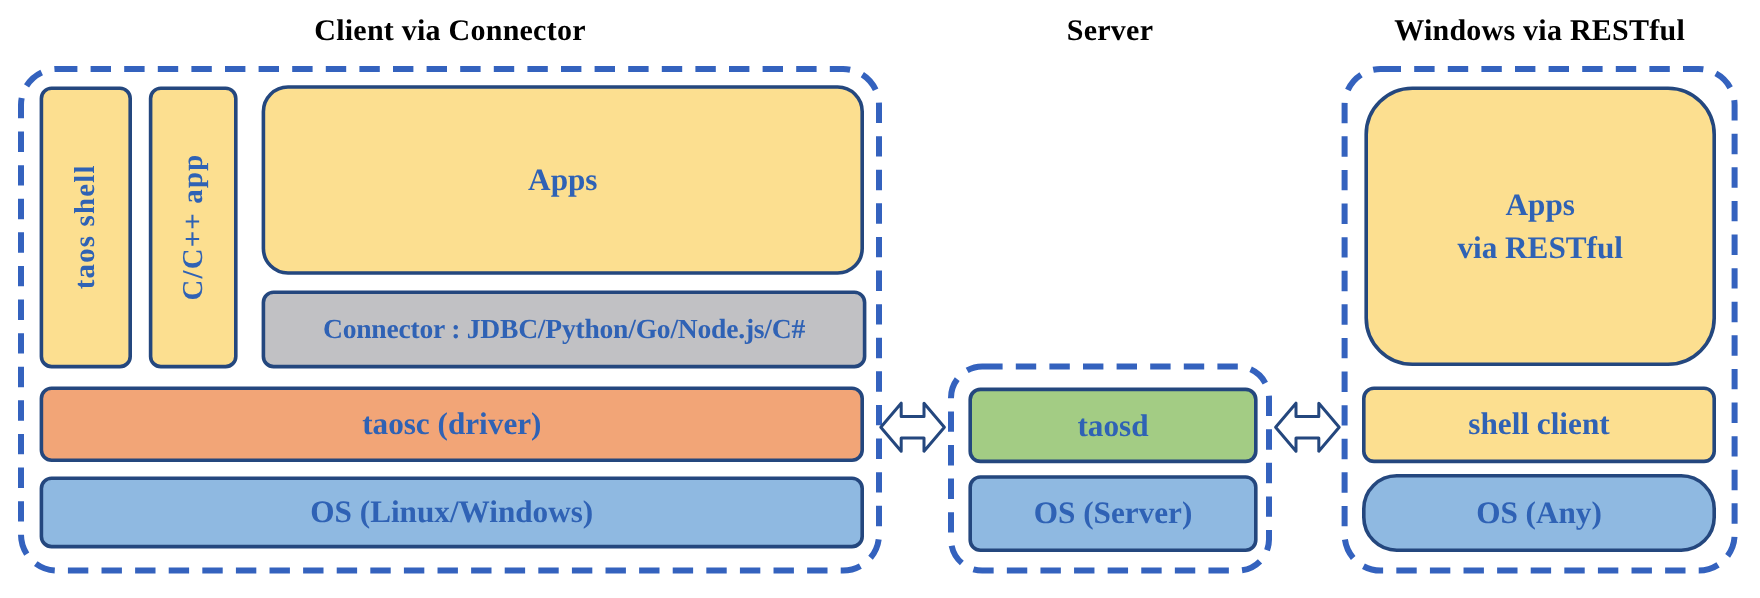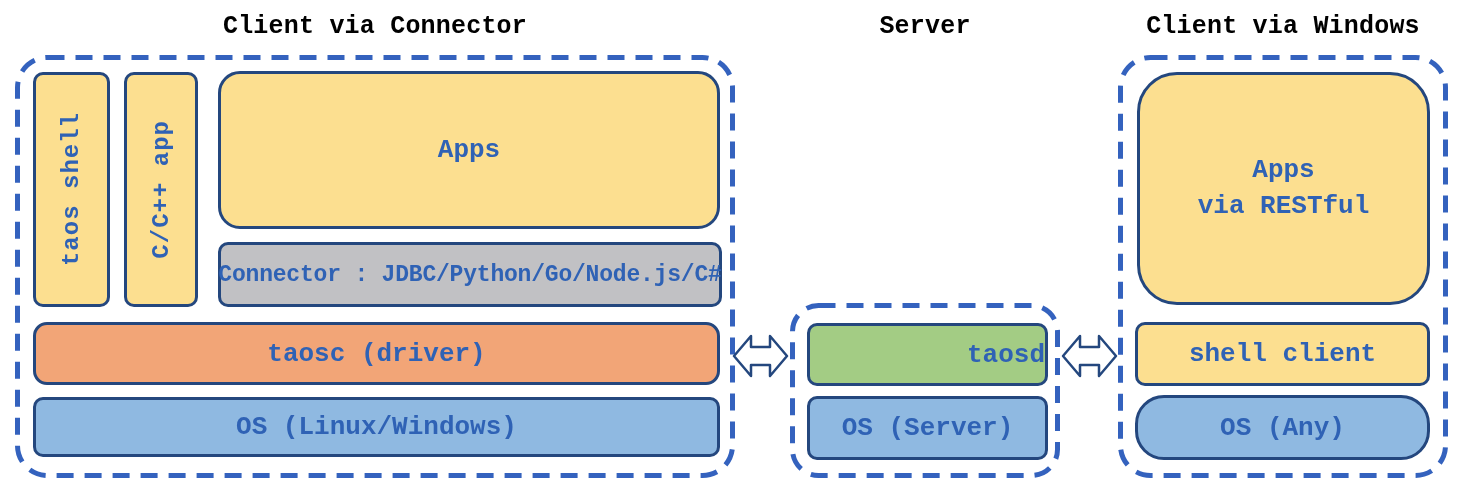--- a/index.html
+++ b/index.html
@@ -1,20 +1,20 @@
 <!DOCTYPE html>
 <html style="--app-yellow: #FCDF90; --connector-gray: #C1C1C4; --driver-orange: #F2A577; --os-blue: #8FB9E1; --server-green: #A3CC84; --box-border-navy: #24477E; --dashed-border-blue: #3462BE; --label-blue: #2F62B5; --title-black: #000000; --arrow-fill-white: #FFFFFF;"><head>
 <meta charset="utf-8">
 <style>
   html,body{margin:0;padding:0;background:#ffffff;}
   .canvas{
     position:relative;
     width:1467px;height:498px;
     background:#ffffff;
-    font-family:Liberation Mono, monospace;
+    font-family:Liberation Serif, serif;
     overflow:hidden;
   }
   .layer{position:absolute;left:0;top:0;}
   .gtitle{
     position:absolute;top:12px;
     text-align:center;
     font-size:25px;font-weight:bold;
     color:var(--title-black,#000000);
     letter-spacing:0.2px;
   }
@@ -24,21 +24,21 @@
     border:3px solid var(--box-border-navy,#24477E);
     border-radius:10px;
     display:flex;align-items:center;justify-content:center;
     font-weight:bold;
     color:var(--label-blue,#2F62B5);
     font-size:26px;
     text-align:center;
   }
   .yellow{background:var(--app-yellow,#FCDF90);}
   .gray{background:var(--connector-gray,#C1C1C4);}
-  .orange{background:var(--driver-orange,#F2A577);border-radius:14px;}
+  .orange{background:var(--driver-orange,#F2A577);}
   .osblue{background:var(--os-blue,#8FB9E1);}
   .green{background:var(--server-green,#A3CC84);}
   .vtext{
     writing-mode:vertical-rl;
     transform:rotate(180deg);
     font-size:24px;
     letter-spacing:1px;
     white-space:nowrap;
   }
   .r22{border-radius:22px;}
@@ -54,21 +54,21 @@
   <svg class="layer" width="1467" height="498" viewBox="0 0 1467 498">
     <rect x="17.5" y="57.5" width="715" height="418" rx="30" fill="none" stroke="#3462BE" stroke-width="5" stroke-dasharray="17 11"></rect>
     <rect x="792.5" y="305.5" width="265" height="170" rx="26" fill="none" stroke="#3462BE" stroke-width="5" stroke-dasharray="17 11"></rect>
     <rect x="1120.5" y="57.5" width="325" height="418" rx="30" fill="none" stroke="#3462BE" stroke-width="5" stroke-dasharray="17 11"></rect>
     <path d="M734,356 L751,336 L751,347 L770,347 L770,336 L787,356 L770,376 L770,365 L751,365 L751,376 Z" fill="#FFFFFF" stroke="#24477E" stroke-width="2.5" stroke-linejoin="round"></path>
     <path d="M1063,356 L1080,336 L1080,347 L1099,347 L1099,336 L1116,356 L1099,376 L1099,365 L1080,365 L1080,376 Z" fill="#FFFFFF" stroke="#24477E" stroke-width="2.5" stroke-linejoin="round"></path>
   </svg>
 
   <div class="gtitle" style="left:15px;width:720px;">Client via Connector</div>
   <div class="gtitle" style="left:790px;width:270px;">Server</div>
-  <div class="gtitle" style="left:1118px;width:330px;">Client via Windows</div>
+  <div class="gtitle" style="left:1118px;width:330px;">Windows via RESTful</div>
 
   <div class="box yellow" style="left:33px;top:72px;width:77px;height:235px;">
     <span class="vtext">taos shell</span>
   </div>
 
   <div class="box yellow" style="left:124px;top:72px;width:74px;height:235px;">
     <span class="vtext">C/C++ app</span>
   </div>
 
   <div class="box yellow r22" style="left:218px;top:71px;width:502px;height:158px;">
@@ -80,21 +80,21 @@
   </div>
 
   <div class="box orange" style="left:33px;top:322px;width:687px;height:63px;">
     <span>taosc (driver)</span>
   </div>
 
   <div class="box osblue" style="left:33px;top:397px;width:687px;height:60px;">
     <span>OS (Linux/Windows)</span>
   </div>
 
-  <div class="box green" style="left:807px;top:323px;width:241px;height:63px;justify-content:flex-end;">
+  <div class="box green" style="left:807px;top:323px;width:241px;height:63px;">
     <span>taosd</span>
   </div>
 
   <div class="box osblue" style="left:807px;top:396px;width:241px;height:64px;">
     <span>OS (Server)</span>
   </div>
 
   <div class="box yellow r40" style="left:1137px;top:72px;width:293px;height:233px;">
     <span class="twolines">
       <span>Apps</span><br>

